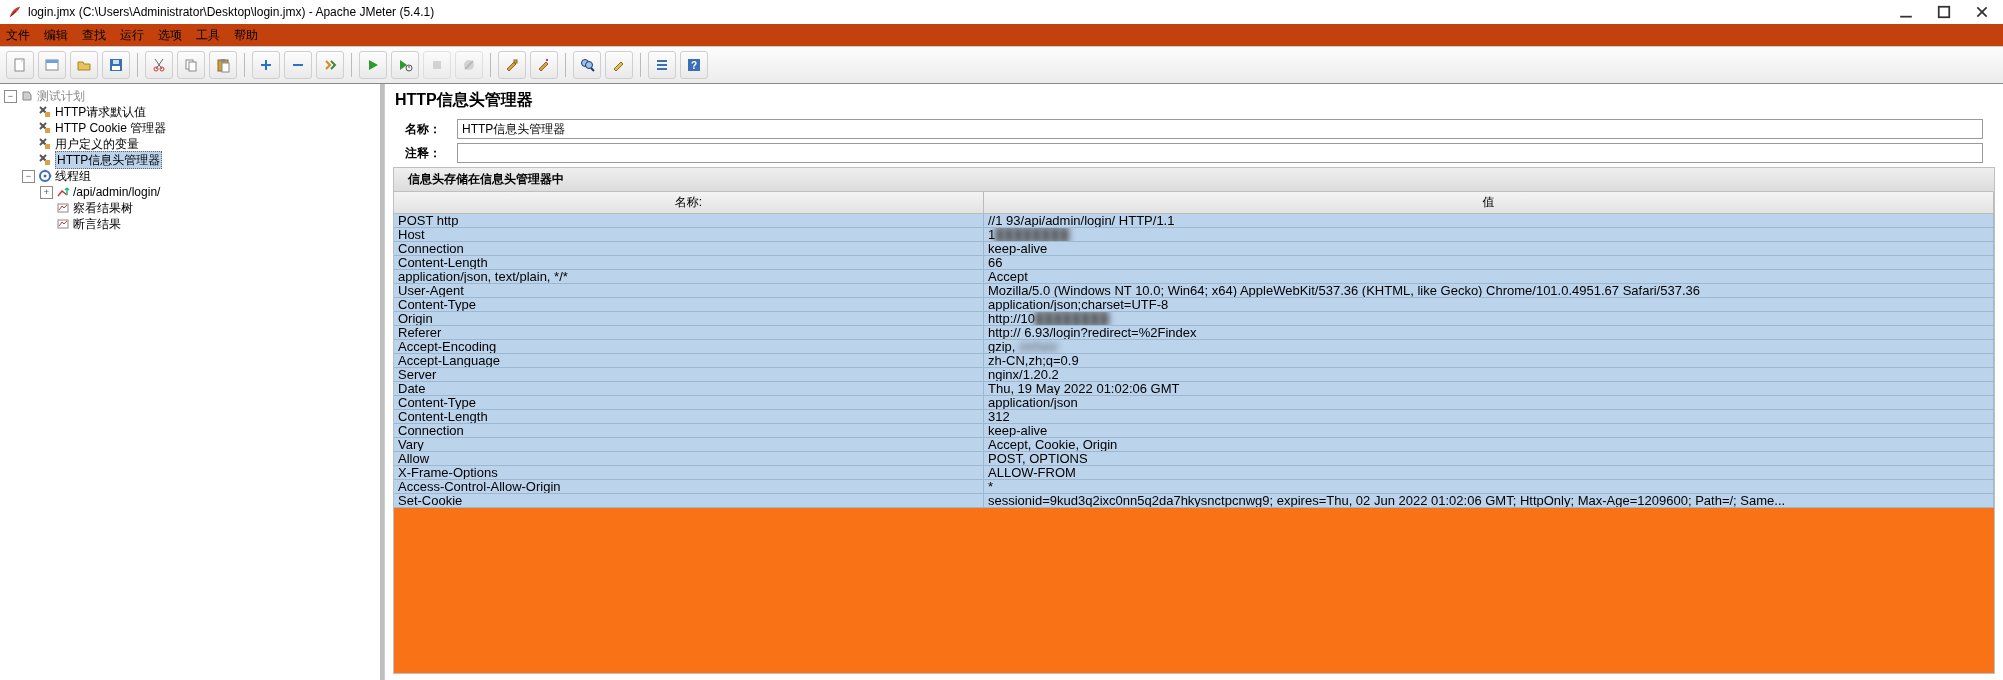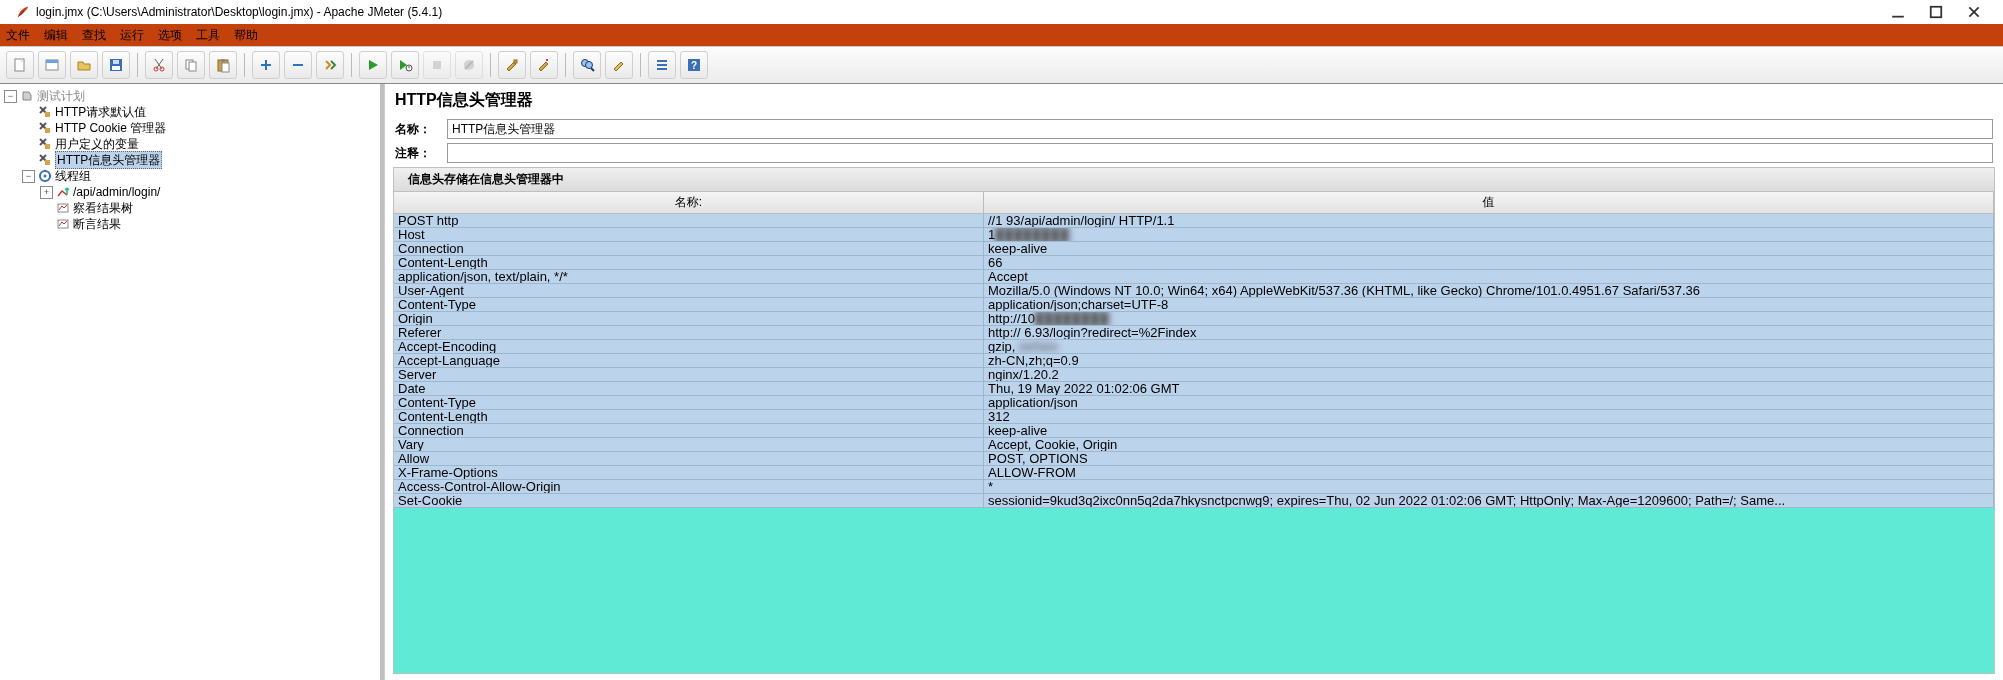--- a/index.html
+++ b/index.html
@@ -11,21 +11,21 @@
     font-size: 12px;
     color: #000;
     background: #fff;
     overflow: hidden;
   }
   
   .titlebar {
     height: 24px;
     display: flex;
     align-items: center;
-    padding: 0 16px;
+    padding: 0 8px;
     background: #fff;
   }
   .titlebar .feather {
     width: 14px; height: 14px; margin-right: 6px;
   }
   .titlebar .title-text { flex: 0 0 auto; }
   .titlebar .spacer { flex: 1; }
   .win-controls { display: flex; gap: 24px; align-items: center; margin-right: 6px; }
   .win-btn { width: 14px; height: 14px; display: inline-flex; align-items: center; justify-content: center; color:#333; }
 
@@ -119,21 +119,21 @@
     flex-direction: column;
   }
   .panel-title {
     font-size: 16px;
     font-weight: bold;
     padding: 6px 10px 6px 10px;
   }
   .form-row {
     display: flex;
     align-items: center;
-    padding: 2px 10px;
+    padding: 2px 20px;
     gap: 8px;
   }
   .form-row label { width: 44px; font-weight: bold; }
   .form-row input {
     flex: 1;
     height: 18px;
     border: 1px solid #9a9a9a;
     background: #fff;
     font-family: inherit;
     font-size: 12px;
@@ -148,21 +148,21 @@
   }
   .table-wrap {
     margin: 0 8px 8px 8px;
     border-left: 1px solid #bfbfbf;
     border-right: 1px solid #bfbfbf;
     border-bottom: 1px solid #bfbfbf;
     flex: 1;
     display: flex;
     flex-direction: column;
     overflow: hidden;
-    background:#5eead4;
+    background:#f97316;
   }
   .grid {
     display: grid;
     grid-template-columns: 590px 1fr;
   }
   .grid .hdr {
     background: linear-gradient(#f4f4f4,#e2e2e2);
     border-right: 1px solid #bbb;
     border-bottom: 1px solid #bbb;
     text-align: center;

